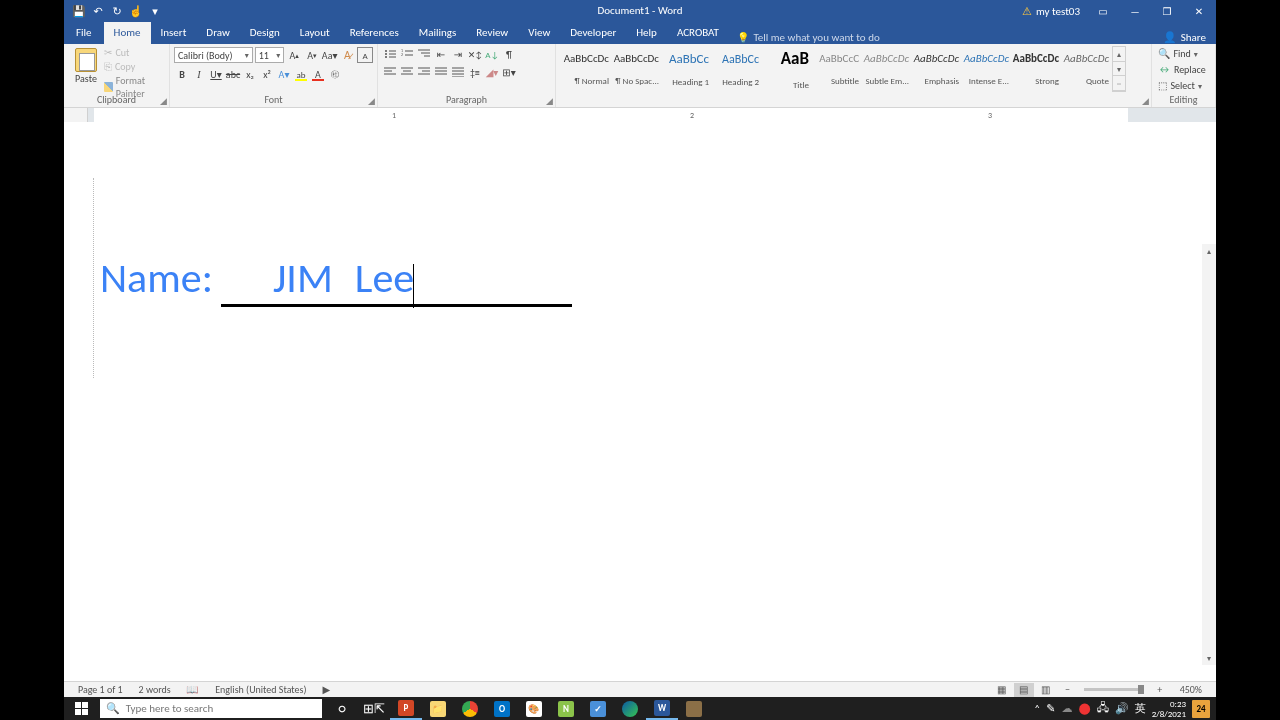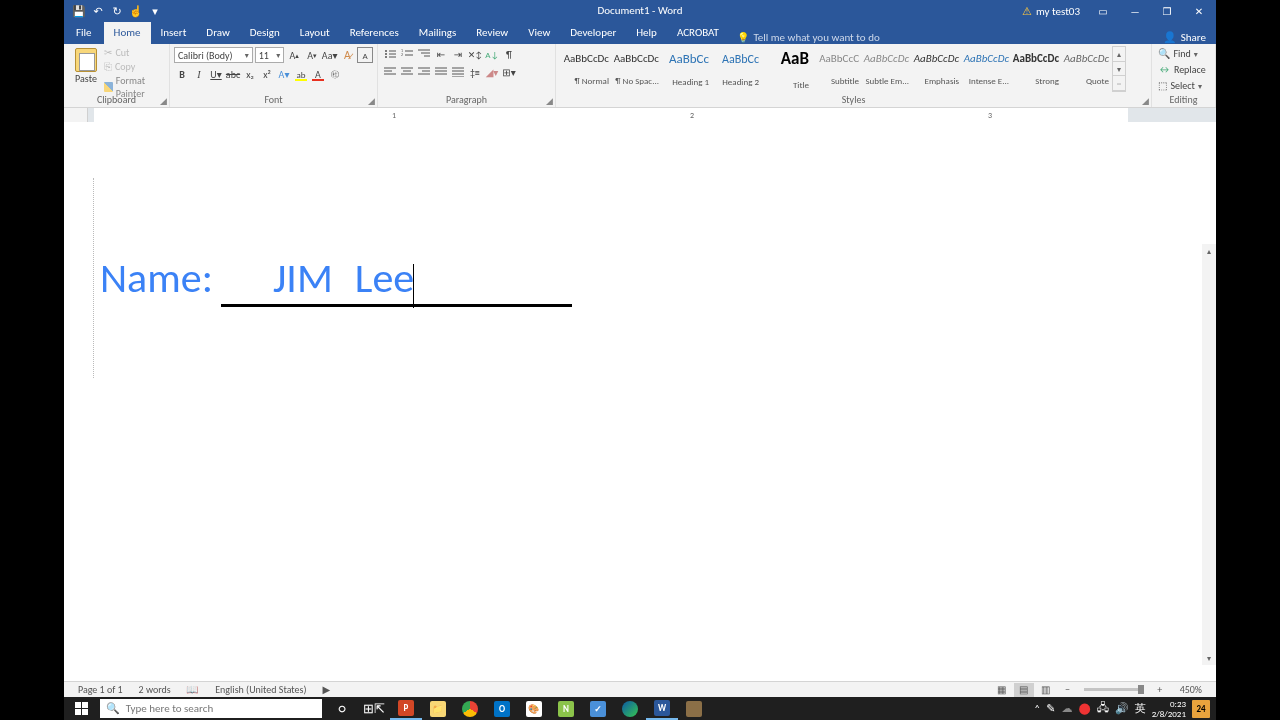--- a/index.html
+++ b/index.html
@@ -359,21 +359,20 @@
           <div class="style-item">
             <div class="style-prev quote">AaBbCcDc</div>
             <div>Quote</div>
           </div>
           <div class="styles-more">
             <div>▴</div>
             <div>▾</div>
             <div>⎯</div>
           </div>
         </div>
-      <div class="group-label">Styles</div>
       <div class="group-dlg">◢</div>
     </div>
 
     <div class="group edit-grp">
       <div class="edit-item">
           <span>🔍</span>
           <span>Find</span>
           <span class="caret">▾</span>
         </div>
       <div class="edit-item">

